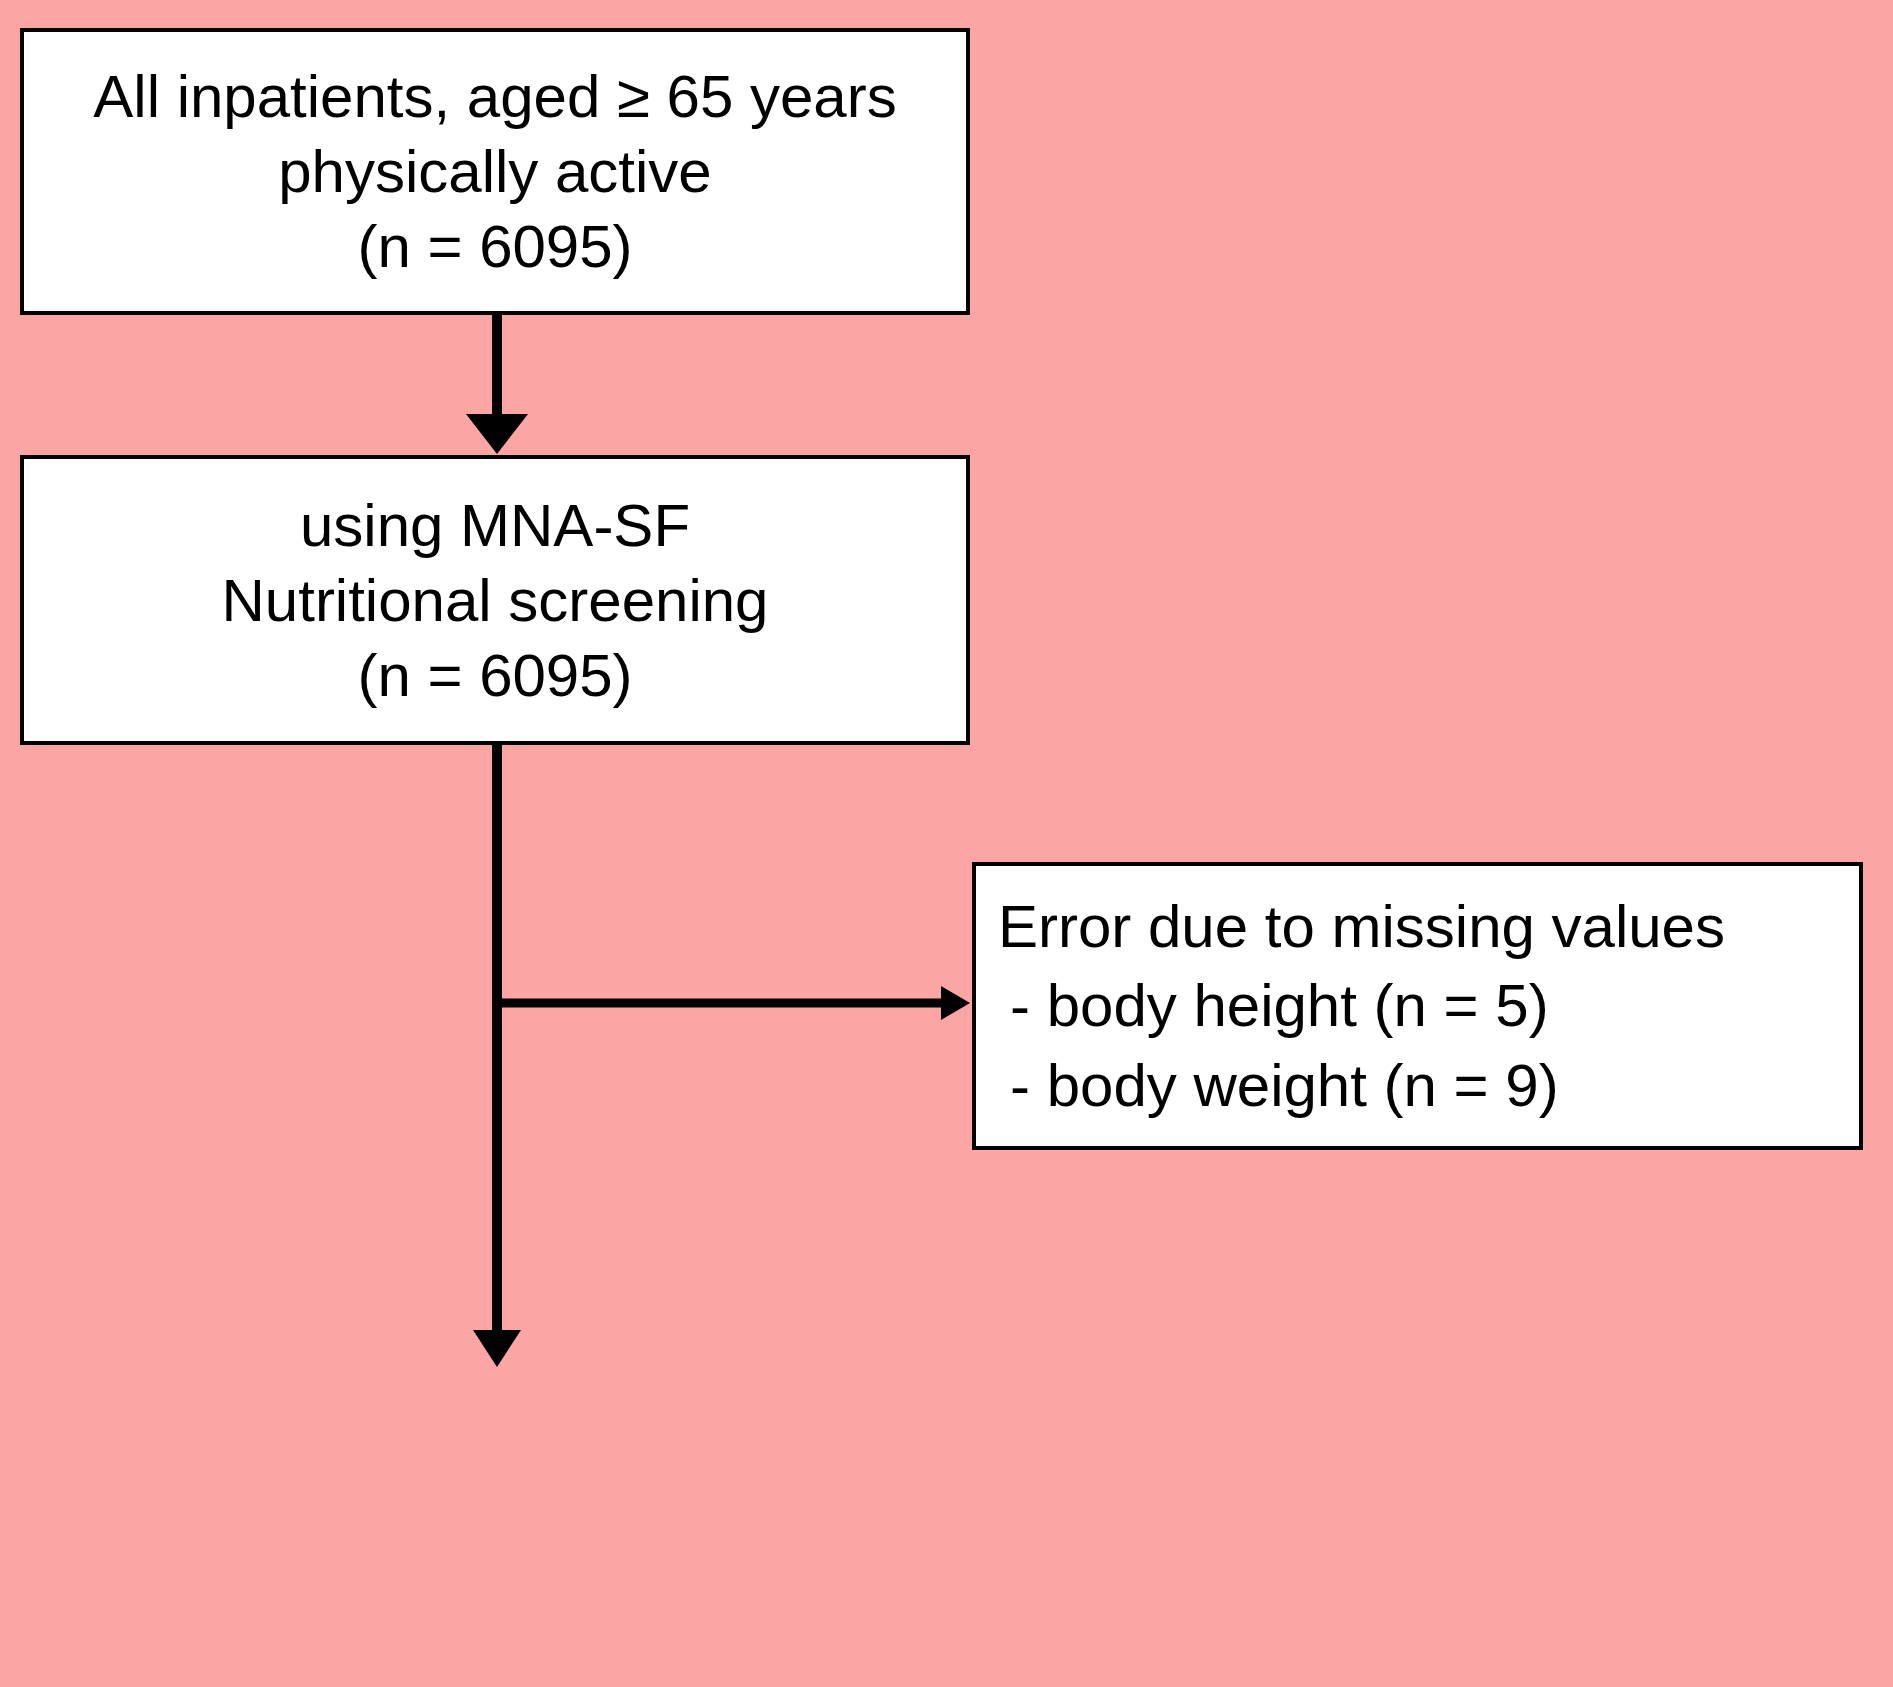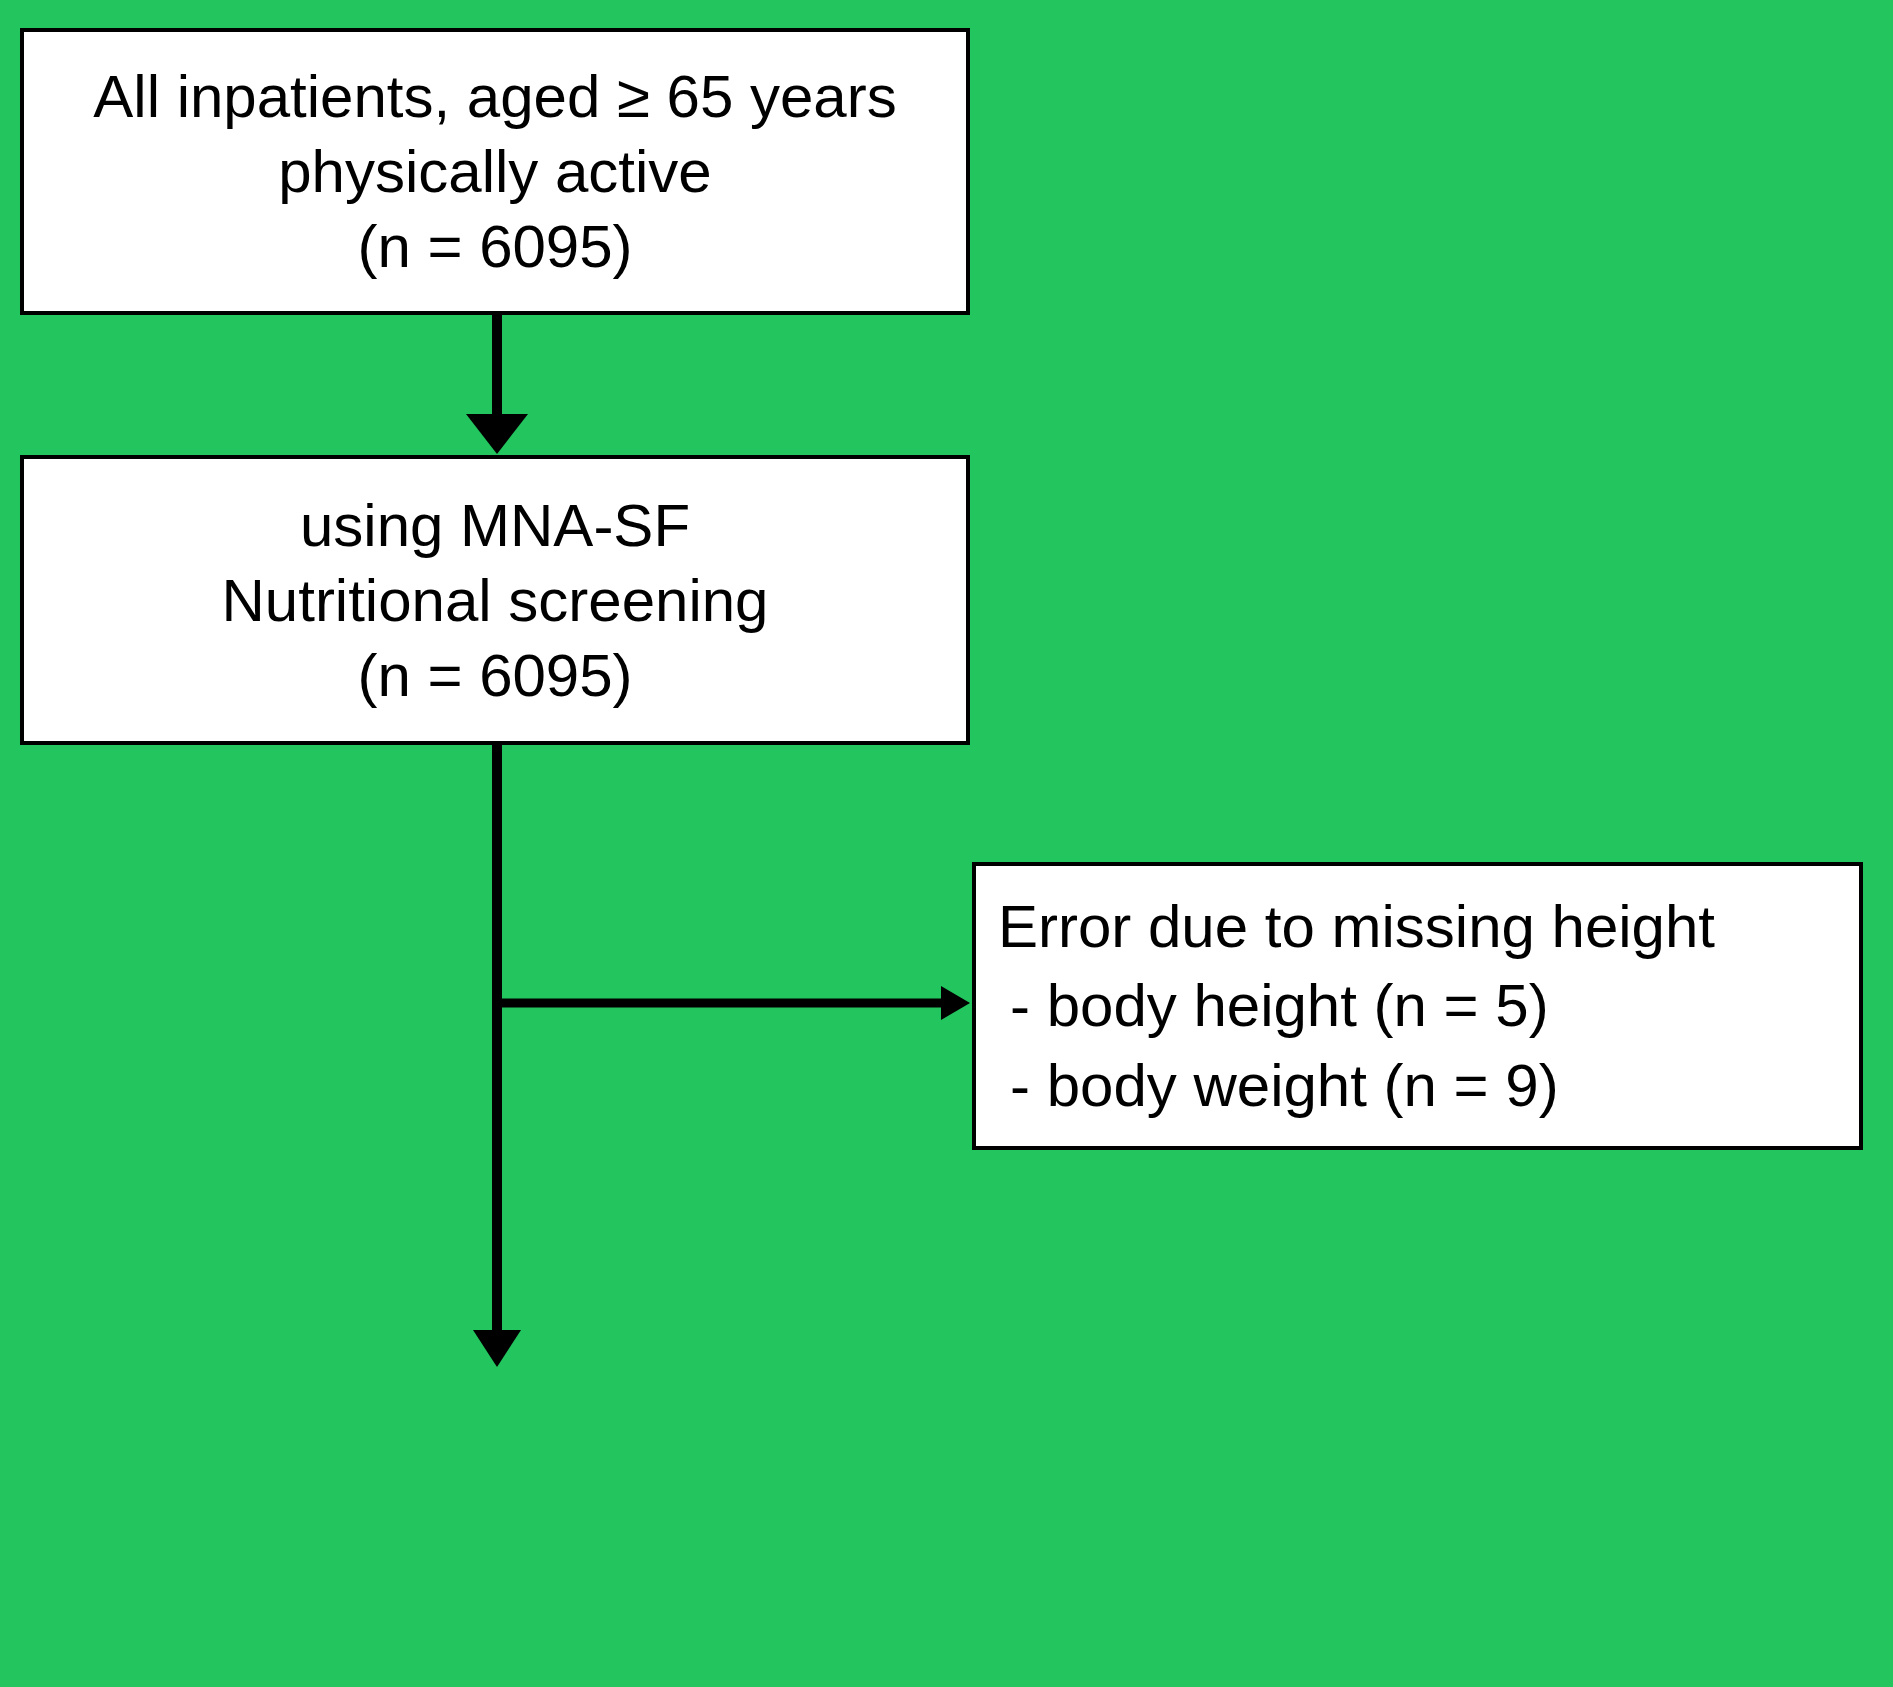--- a/index.html
+++ b/index.html
@@ -4,21 +4,21 @@
 <style>
   html, body {
     margin: 0;
     padding: 0;
     background: #ffffff;
   }
   .canvas {
     position: relative;
     width: 1893px;
     height: 1687px;
-    background: #22c55e;
+    background: #fca5a5;
     font-family: "Liberation Sans", sans-serif;
     color: #000000;
     overflow: hidden;
   }
   .connectors {
     position: absolute;
     left: 0;
     top: 0;
     width: 1893px;
     height: 1687px;
@@ -74,19 +74,19 @@
     <div class="line">(n = 6095)</div>
   </div>
 
   <div class="box centered" id="box-screening">
     <div class="line">using MNA-SF</div>
     <div class="line">Nutritional screening</div>
     <div class="line">(n = 6095)</div>
   </div>
 
   <div class="box left-aligned" id="box-error">
-    <div class="line">Error due to missing height</div>
+    <div class="line">Error due to missing values</div>
     <div class="line indent">- body height (n = 5)</div>
     <div class="line indent">- body weight (n = 9)</div>
   </div>
 
 
 </div>
 
 </body></html>

